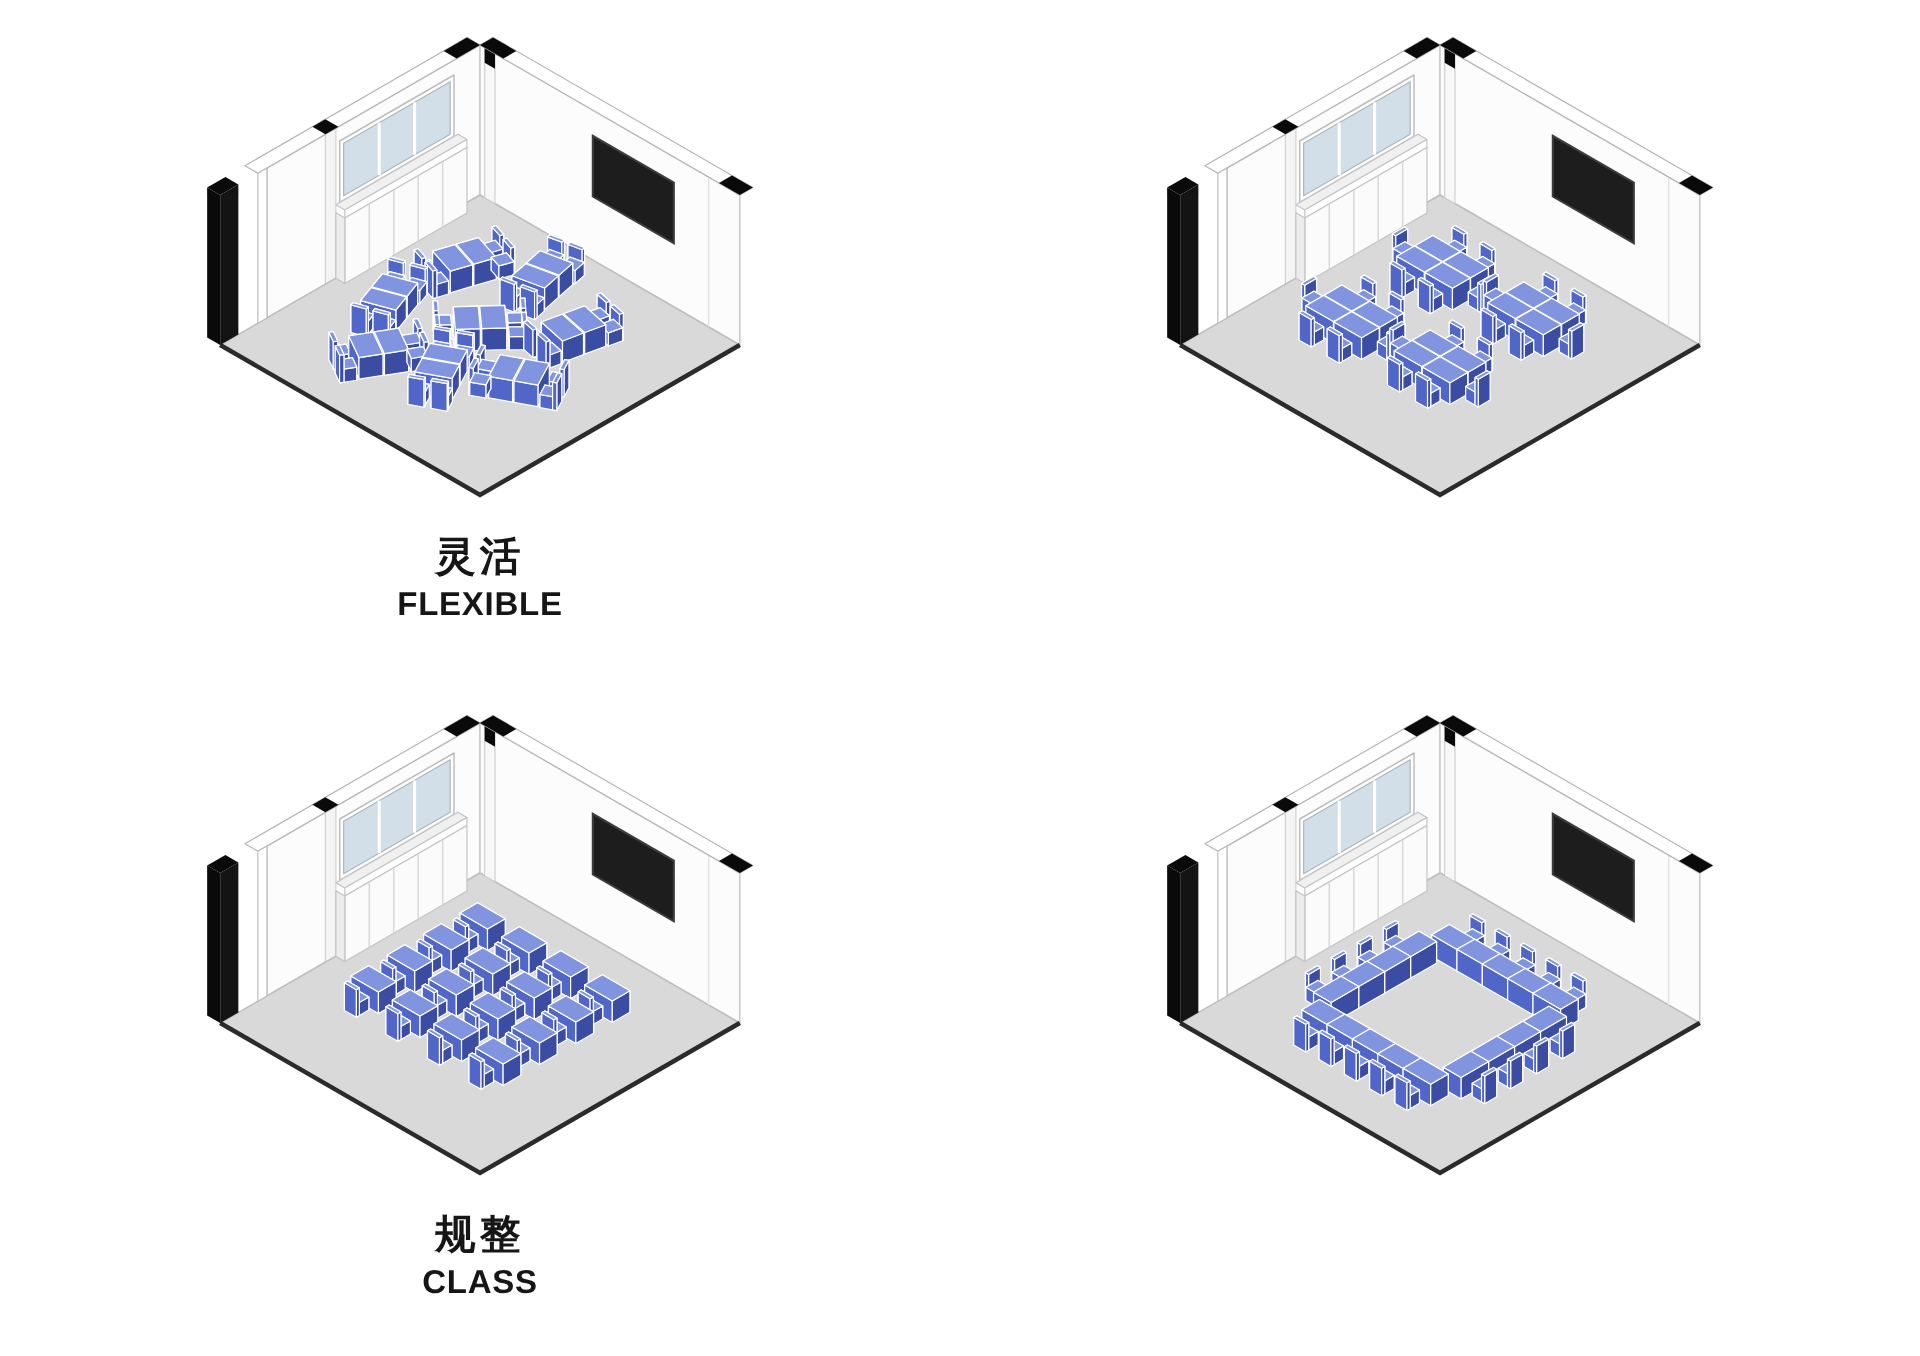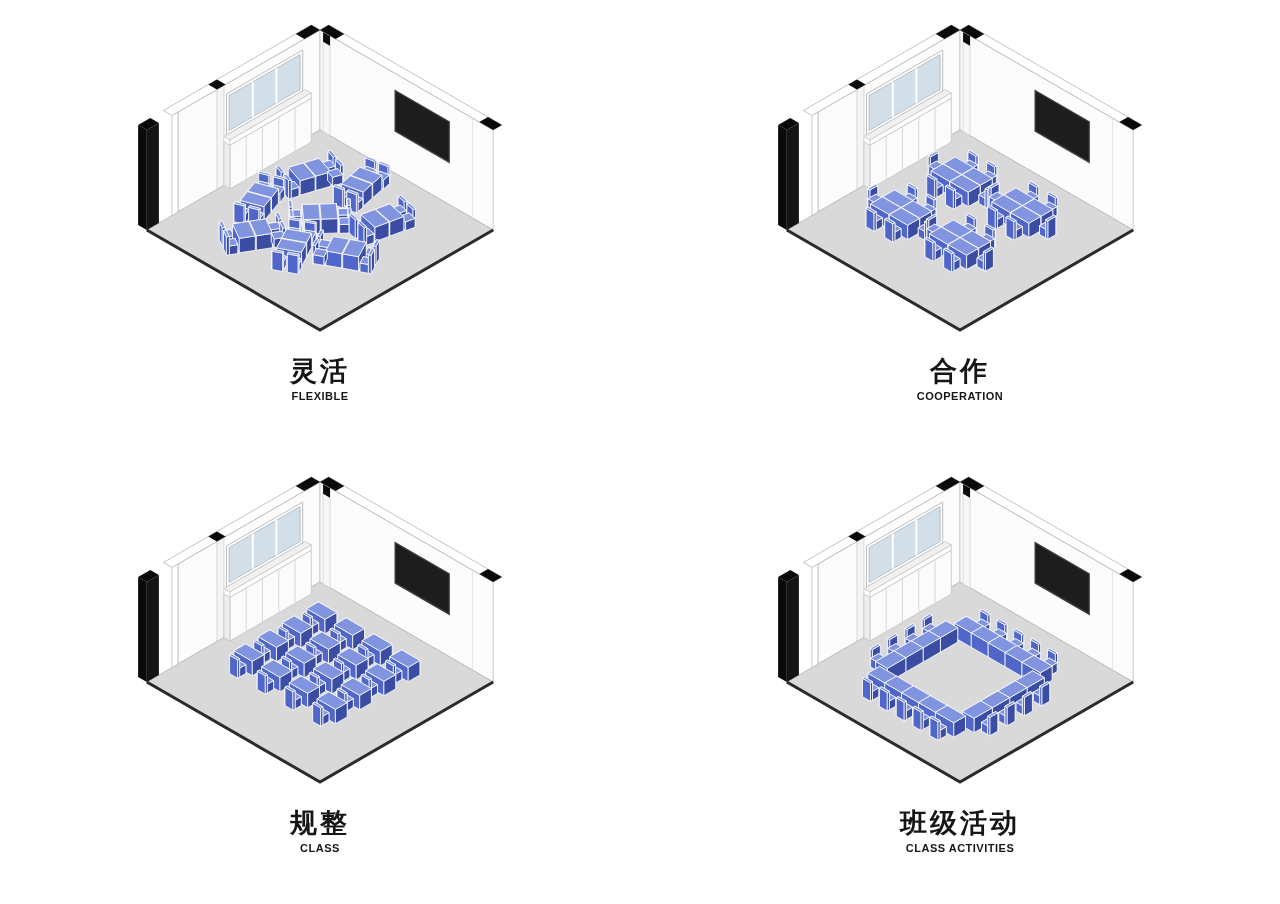--- a/index.html
+++ b/index.html
@@ -10,21 +10,21 @@
   .grid{
     display:grid;
     grid-template-columns:640px 640px;
     grid-template-rows:452px 452px;
     width:1044px;height:904px;
   }
   .panel{margin:0;display:flex;flex-direction:column;align-items:center;}
   .room{display:block;width:640px;height:350px;}
   figcaption{margin-top:6px;text-align:center;color:#161616;}
   .zh{font-size:27px;font-weight:bold;letter-spacing:3px;line-height:1.15;}
-  .en{font-size:11px;font-weight:bold;letter-spacing:0.5px;margin-top:3px;}
+  .en{font-size:22px;font-weight:bold;letter-spacing:0.5px;margin-top:3px;}
 </style>
 </head>
 <body>
 
 <div class="grid">
 
   <figure class="panel">
     <svg class="room" viewBox="0 0 640 350">
         <polygon points="320.0,130.0 178.0,212.0 178.0,112.0 320.0,30.0" fill="#fcfcfc" stroke="#c9c9c9" stroke-width="1" stroke-linejoin="round"></polygon>
         <polygon points="223.9,185.5 216.9,189.5 216.9,89.5 223.9,85.5" fill="#f4f4f4" stroke="#d2d2d2" stroke-width="0.8" stroke-linejoin="round"></polygon>
@@ -817,24 +817,20 @@
           <polygon points="320.0,267.4 312.0,272.0 312.0,263.2 320.0,258.6" fill="#3a4da3" stroke="#ffffff" stroke-width="0.8" stroke-linejoin="round"></polygon>
           <polygon points="312.0,272.0 304.1,267.4 304.1,258.6 312.0,263.2" fill="#5066c8" stroke="#ffffff" stroke-width="0.8" stroke-linejoin="round"></polygon>
           <polygon points="320.0,258.6 312.0,263.2 304.1,258.6 312.0,254.0" fill="#8194e0" stroke="#ffffff" stroke-width="0.8" stroke-linejoin="round"></polygon>
           <polygon points="303.7,267.6 305.8,266.4 305.8,248.0 303.7,249.2" fill="#5066c8" stroke="#ffffff" stroke-width="0.8" stroke-linejoin="round"></polygon>
           <polygon points="305.8,266.4 313.8,271.0 313.8,252.6 305.8,248.0" fill="#3a4da3" stroke="#ffffff" stroke-width="0.8" stroke-linejoin="round"></polygon>
           <polygon points="311.7,272.2 303.7,267.6 303.7,249.2 311.7,253.8" fill="#5066c8" stroke="#ffffff" stroke-width="0.8" stroke-linejoin="round"></polygon>
           <polygon points="313.8,271.0 311.7,272.2 311.7,253.8 313.8,252.6" fill="#3a4da3" stroke="#ffffff" stroke-width="0.8" stroke-linejoin="round"></polygon>
           <polygon points="313.8,252.6 311.7,253.8 303.7,249.2 305.8,248.0" fill="#8194e0" stroke="#ffffff" stroke-width="0.8" stroke-linejoin="round"></polygon>
         </g>
       </svg>
-    <figcaption>
-      <div class="zh">合作</div>
-      <div class="en">COOPERATION</div>
-    </figcaption>
   </figure>
 
   <figure class="panel">
     <svg class="room" viewBox="0 0 640 350">
         <polygon points="320.0,130.0 178.0,212.0 178.0,112.0 320.0,30.0" fill="#fcfcfc" stroke="#c9c9c9" stroke-width="1" stroke-linejoin="round"></polygon>
         <polygon points="223.9,185.5 216.9,189.5 216.9,89.5 223.9,85.5" fill="#f4f4f4" stroke="#d2d2d2" stroke-width="0.8" stroke-linejoin="round"></polygon>
         <polygon points="320.0,130.0 493.2,230.0 493.2,130.0 320.0,30.0" fill="#fcfcfc" stroke="#c9c9c9" stroke-width="1" stroke-linejoin="round"></polygon>
         <polygon points="320.0,130.0 493.2,230.0 320.0,330.0 146.8,230.0" fill="#d9d9d9" stroke="#bfbfbf" stroke-width="1" stroke-linejoin="round"></polygon>
         <polyline points="493.2,230.0 320.0,330.0 146.8,230.0" fill="none" stroke="#2b2b2b" stroke-width="3"></polyline>
         <polygon points="302.7,91.0 226.5,135.0 226.5,94.0 302.7,50.0" fill="#ffffff" stroke="#bdbdbd" stroke-width="1" stroke-linejoin="round"></polygon>
@@ -1413,19 +1409,15 @@
           <polygon points="306.3,283.5 298.4,288.1 298.4,279.3 306.3,274.7" fill="#3a4da3" stroke="#ffffff" stroke-width="0.8" stroke-linejoin="round"></polygon>
           <polygon points="298.4,288.1 290.4,283.5 290.4,274.7 298.4,279.3" fill="#5066c8" stroke="#ffffff" stroke-width="0.8" stroke-linejoin="round"></polygon>
           <polygon points="306.3,274.7 298.4,279.3 290.4,274.7 298.4,270.1" fill="#8194e0" stroke="#ffffff" stroke-width="0.8" stroke-linejoin="round"></polygon>
           <polygon points="290.0,283.7 292.1,282.5 292.1,264.1 290.0,265.3" fill="#5066c8" stroke="#ffffff" stroke-width="0.8" stroke-linejoin="round"></polygon>
           <polygon points="292.1,282.5 300.1,287.1 300.1,268.7 292.1,264.1" fill="#3a4da3" stroke="#ffffff" stroke-width="0.8" stroke-linejoin="round"></polygon>
           <polygon points="298.0,288.3 290.0,283.7 290.0,265.3 298.0,269.9" fill="#5066c8" stroke="#ffffff" stroke-width="0.8" stroke-linejoin="round"></polygon>
           <polygon points="300.1,287.1 298.0,288.3 298.0,269.9 300.1,268.7" fill="#3a4da3" stroke="#ffffff" stroke-width="0.8" stroke-linejoin="round"></polygon>
           <polygon points="300.1,268.7 298.0,269.9 290.0,265.3 292.1,264.1" fill="#8194e0" stroke="#ffffff" stroke-width="0.8" stroke-linejoin="round"></polygon>
         </g>
       </svg>
-    <figcaption>
-      <div class="zh">班级活动</div>
-      <div class="en">CLASS ACTIVITIES</div>
-    </figcaption>
   </figure>
 
 </div>
 
 </body></html>

